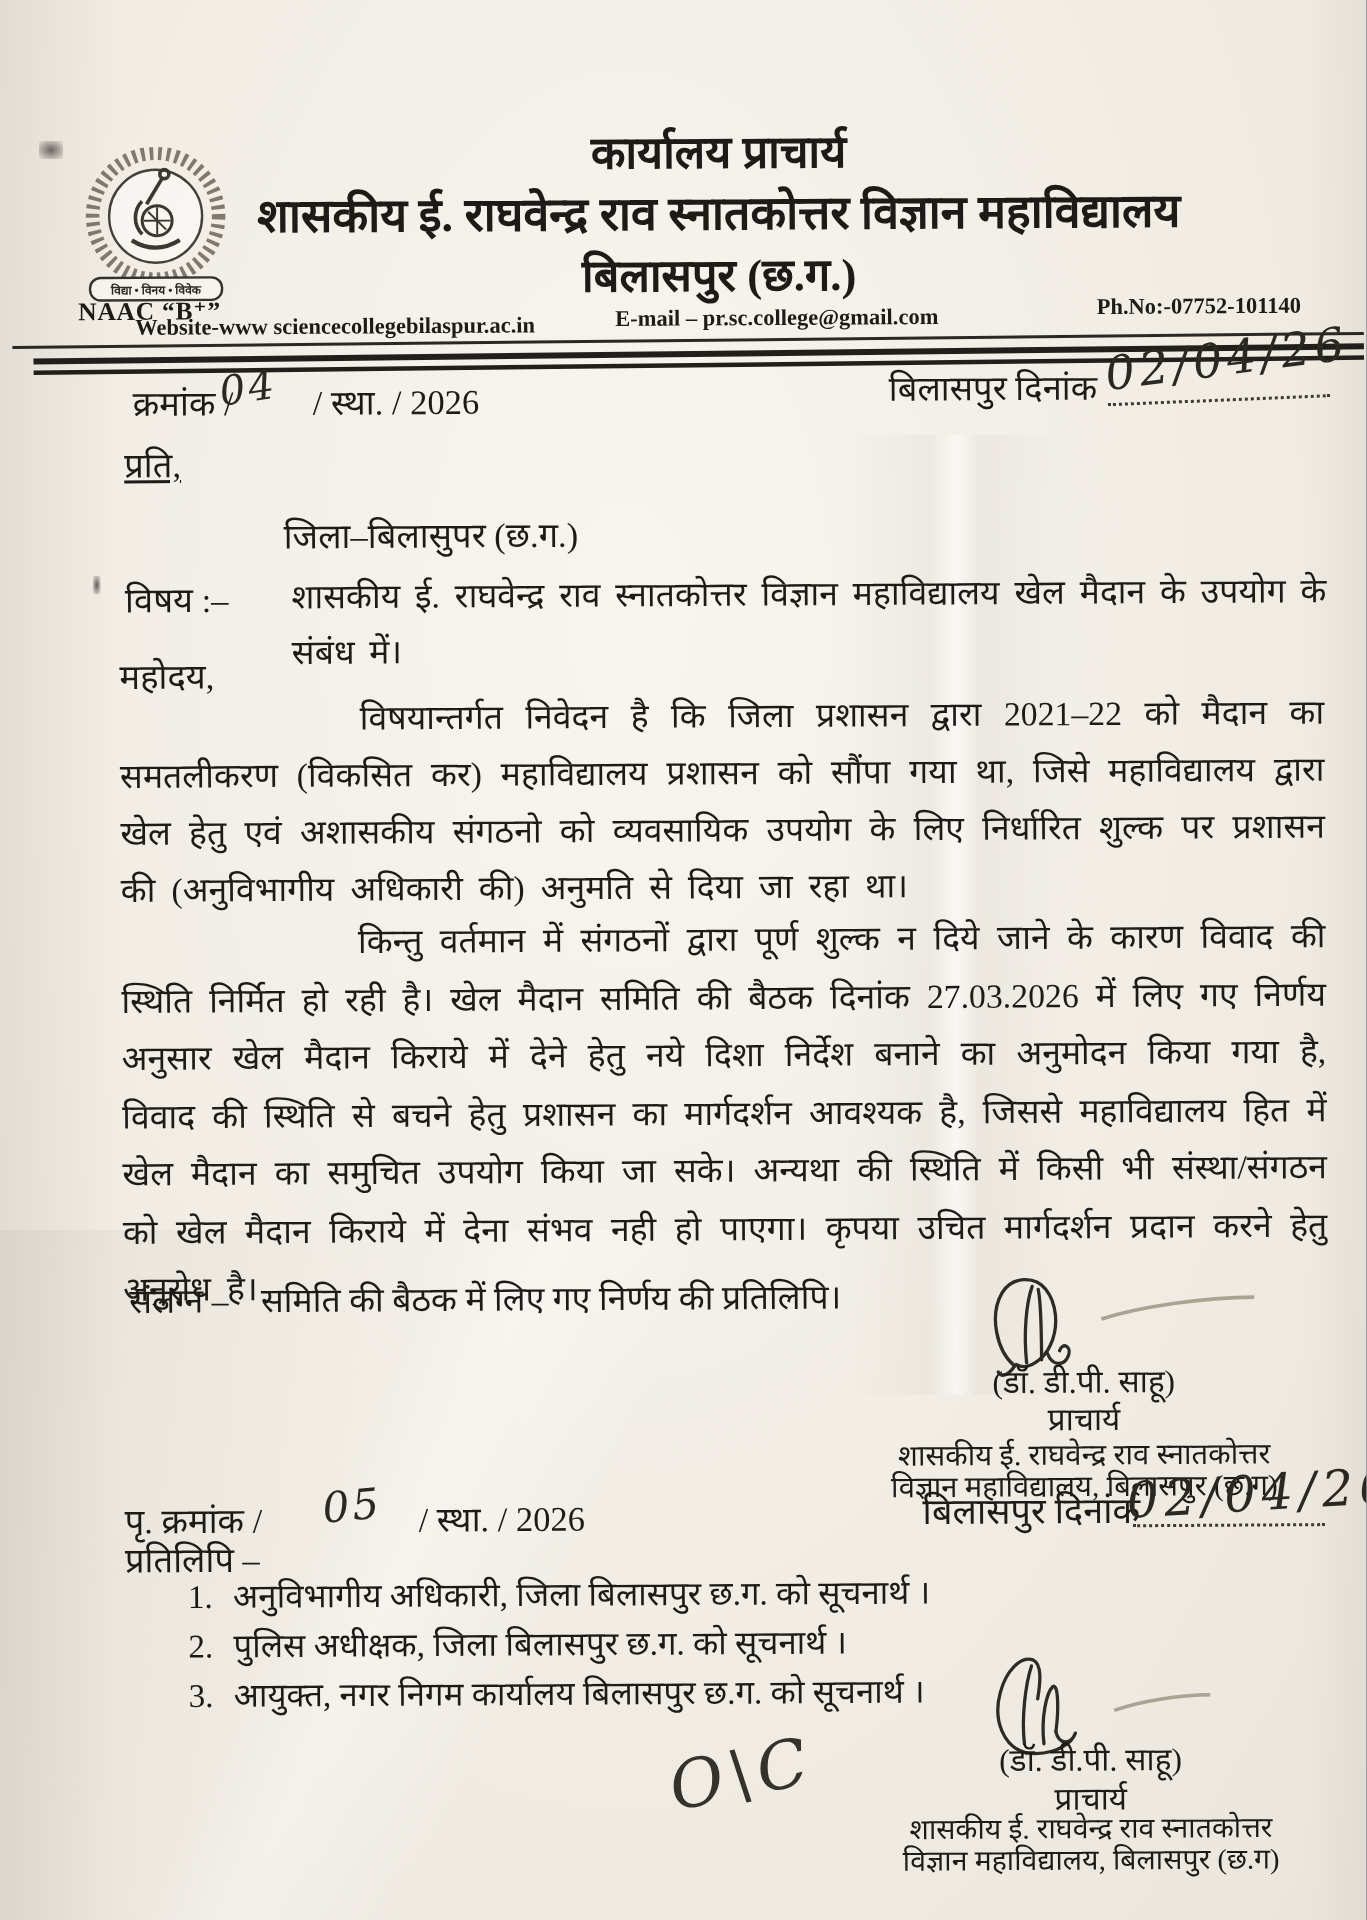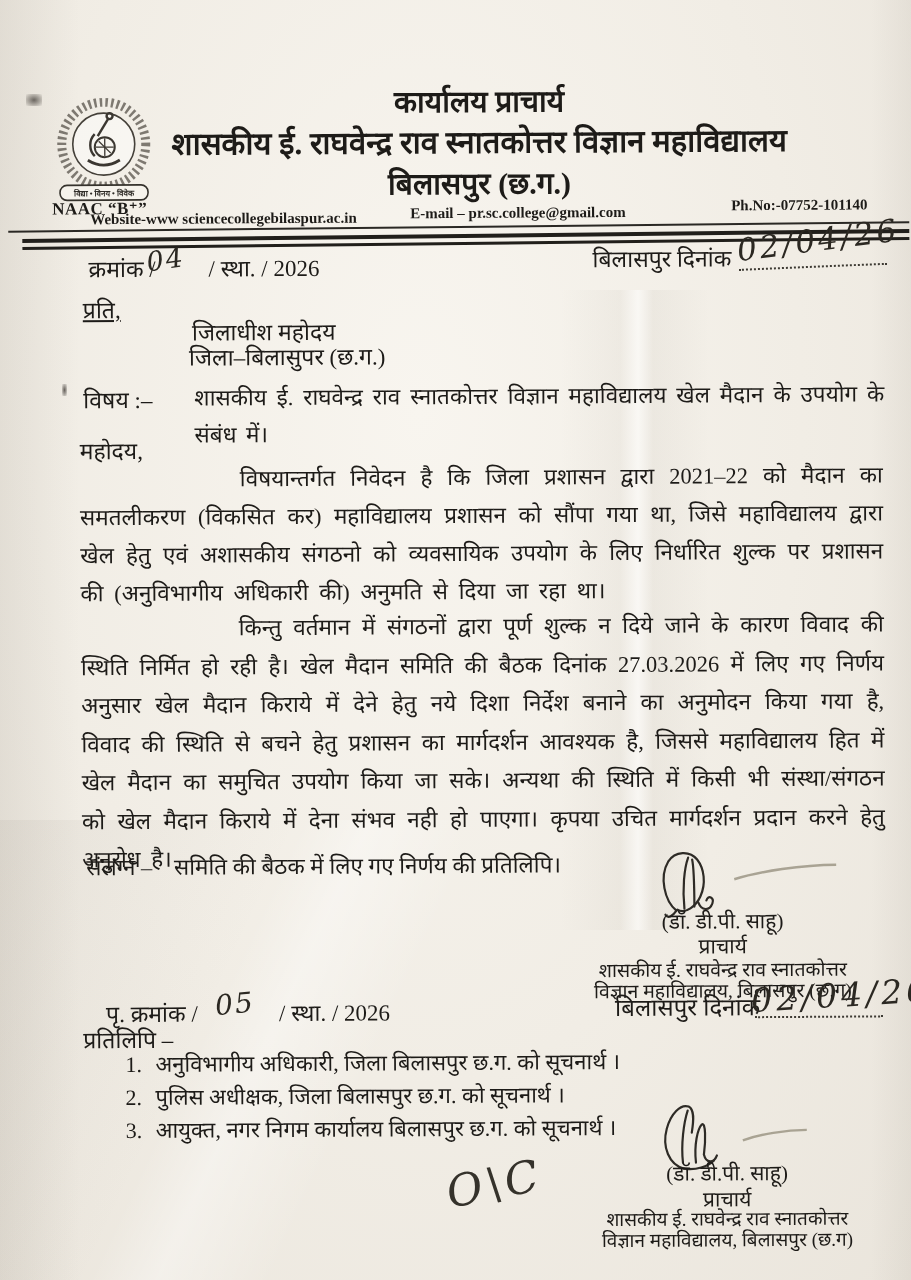--- a/index.html
+++ b/index.html
@@ -74,21 +74,20 @@
 
     <div class="abs hi" style="left:90px;top:250px;">क्रमांक /</div>
     <div class="abs hand" style="left:148px;top:242px;font-size:27px;transform:rotate(-8deg);letter-spacing:2px;">04</div>
     <div class="abs hi" style="left:210px;top:250px;">/ स्था. / 2026</div>
 
     <div class="abs" style="left:594px;top:243px;font-size:23px;">बिलासपुर दिनांक</div>
     <div class="abs dotted" style="left:740px;top:246px;width:148px;height:22px;transform:rotate(-2deg);"></div>
     <div class="abs hand" style="left:738px;top:224px;font-size:31px;transform:rotate(-7deg);letter-spacing:3px;">02/04/26</div>
 
     <div class="abs hi" style="left:84px;top:291px;text-decoration:underline;">प्रति,</div>
-    <div class="abs" style="left:193px;top:314px;font-size:23px;">जिलाधीश महोदय</div>
     <div class="abs" style="left:190px;top:339px;font-size:23px;">जिला–बिलासुपर (छ.ग.)</div>
 
     <div class="abs hi" style="left:84px;top:381px;">विषय :–</div>
     <div class="abs" style="left:195px;top:378px;width:690px;font-size:22.5px;line-height:37px;text-align:justify;word-spacing:4px;">शासकीय ई. राघवेन्द्र राव स्नातकोत्तर विज्ञान महाविद्यालय खेल मैदान के उपयोग के संबंध में।</div>
 
     <div class="abs hi" style="left:80px;top:432px;">महोदय,</div>
 
     <div class="para" style="left:80px;top:459px;width:803px;text-indent:160px;">विषयान्तर्गत निवेदन है कि जिला प्रशासन द्वारा 2021–22 को मैदान का समतलीकरण (विकसित कर) महाविद्यालय प्रशासन को सौंपा गया था, जिसे महाविद्यालय द्वारा खेल हेतु एवं अशासकीय संगठनो को व्यवसायिक उपयोग के लिए निर्धारित शुल्क पर प्रशासन की (अनुविभागीय अधिकारी की) अनुमति से दिया जा रहा था।</div>
     <div class="para" style="left:80px;top:608px;width:803px;text-indent:158px;line-height:38.5px;">किन्तु वर्तमान में संगठनों द्वारा पूर्ण शुल्क न दिये जाने के कारण विवाद की स्थिति निर्मित हो रही है। खेल मैदान समिति की बैठक दिनांक 27.03.2026 में लिए गए निर्णय अनुसार खेल मैदान किराये में देने हेतु नये दिशा निर्देश बनाने का अनुमोदन किया गया है, विवाद की स्थिति से बचने हेतु प्रशासन का मार्गदर्शन आवश्यक है, जिससे महाविद्यालय हित में खेल मैदान का समुचित उपयोग किया जा सके। अन्यथा की स्थिति में किसी भी संस्था/संगठन को खेल मैदान किराये में देना संभव नही हो पाएगा। कृपया उचित मार्गदर्शन प्रदान करने हेतु अनुरोध है।</div>
 
@@ -115,21 +114,21 @@
     </div>
     <div class="sigline" style="left:570px;width:300px;top:908px;font-size:21px;">(डॉ. डी.पी. साहू)</div>
     <div class="sigline" style="left:570px;width:300px;top:933px;font-size:21px;">प्राचार्य</div>
     <div class="sigline" style="left:570px;width:300px;top:957px;font-size:19.5px;">शासकीय ई. राघवेन्द्र राव स्नातकोत्तर</div>
     <div class="sigline" style="left:570px;width:300px;top:978px;font-size:19.5px;">विज्ञान महाविद्यालय, बिलासपुर (छ.ग)</div>
 
     <div class="abs" style="left:612px;top:991px;font-size:24px;">बिलासपुर दिनांक</div>
     <div class="abs dotted" style="left:752px;top:996px;width:128px;height:22px;"></div>
     <div class="abs hand" style="left:748px;top:978px;font-size:33px;transform:rotate(-3deg);letter-spacing:4px;">02/04/26</div>
 
-    <div class="abs hi" style="left:80px;top:995px;margin-left:23px;">पृ. क्रमांक /</div>
+    <div class="abs hi" style="left:80px;top:995px;">पृ. क्रमांक /</div>
     <div class="abs hand" style="left:212px;top:986px;font-size:28px;transform:rotate(-5deg);letter-spacing:2px;">05</div>
     <div class="abs hi" style="left:276px;top:995px;">/ स्था. / 2026</div>
     <div class="abs hi" style="left:80px;top:1021px;">प्रतिलिपि –</div>
 
     <div class="abs" style="left:122px;top:1046px;width:640px;">
       <div class="list-row">
         <span class="list-no">1.</span>
         <span>अनुविभागीय अधिकारी, जिला बिलासपुर छ.ग. को सूचनार्थ ।</span>
       </div>
       <div class="list-row">

